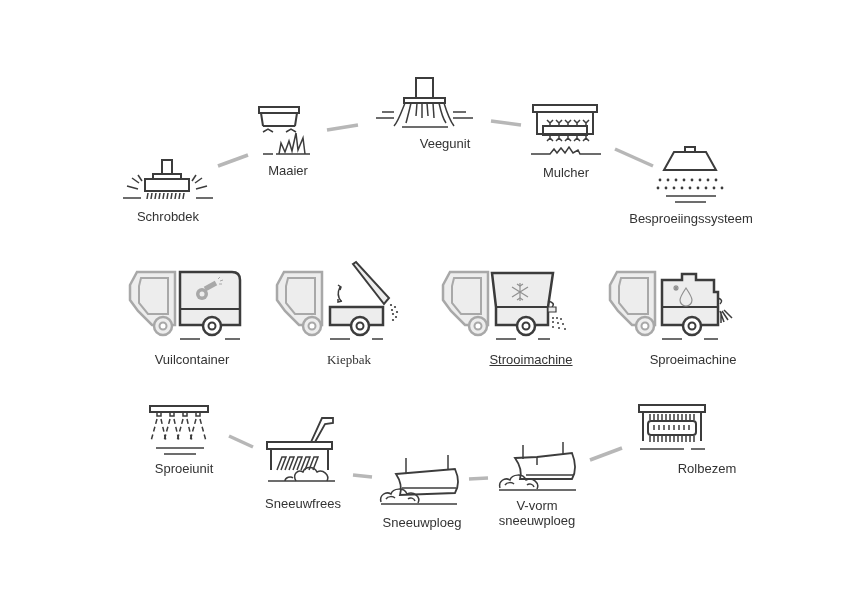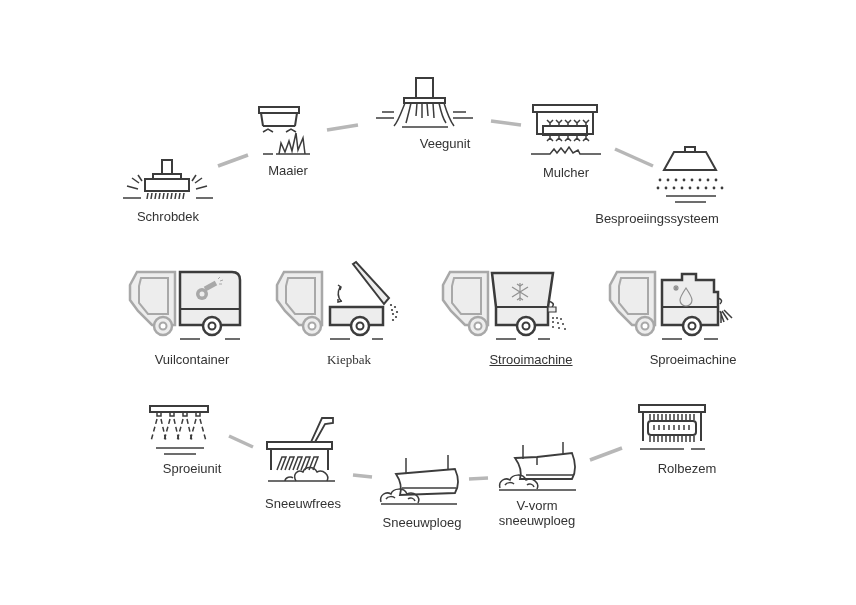--- a/index.html
+++ b/index.html
@@ -282,25 +282,25 @@
       <line x1="640" y1="449" x2="684" y2="449"></line>
         <line x1="691" y1="449" x2="705" y2="449"></line>
     </g>
   </g>
 </svg>
 
 <div class="label" style="left:168px; top:209px;">Schrobdek</div>
 <div class="label" style="left:288px; top:163px;">Maaier</div>
 <div class="label" style="left:424px; top:136px;margin-left:21px;">Veegunit</div>
 <div class="label" style="left:566px; top:165px;">Mulcher</div>
-<div class="label" style="left:657px; top:211px;">Besproeiingssysteem</div>
+<div class="label" style="left:691px; top:211px;">Besproeiingssysteem</div>
 
 <div class="label" style="left:180px; top:352px;margin-left:12px;">Vuilcontainer</div>
 <div class="label" style="left:349px; top:352px;font-family:Liberation Serif, serif;">Kiepbak</div>
 <div class="label" style="left:531px; top:352px;text-decoration:underline;">Strooimachine</div>
 <div class="label" style="left:669px; top:352px;margin-left:24px;">Sproeimachine</div>
 
-<div class="label" style="left:192px; top:461px;">Sproeiunit</div>
+<div class="label" style="left:184px; top:461px;">Sproeiunit</div>
 <div class="label" style="left:303px; top:496px;">Sneeuwfrees</div>
 <div class="label" style="left:422px; top:515px;">Sneeuwploeg</div>
 <div class="label" style="left:537px; top:498px;">V-vorm</div>
 <div class="label" style="left:537px; top:513px;">sneeuwploeg</div>
-<div class="label" style="left:666px; top:461px;padding-left:42px;">Rolbezem</div>
+<div class="label" style="left:686px; top:461px;padding-left:42px;">Rolbezem</div>
 
 </body></html>

